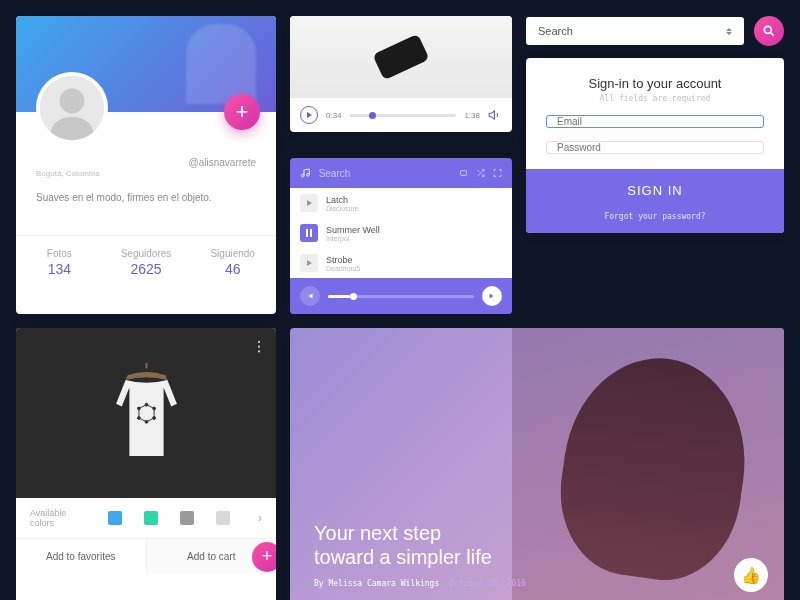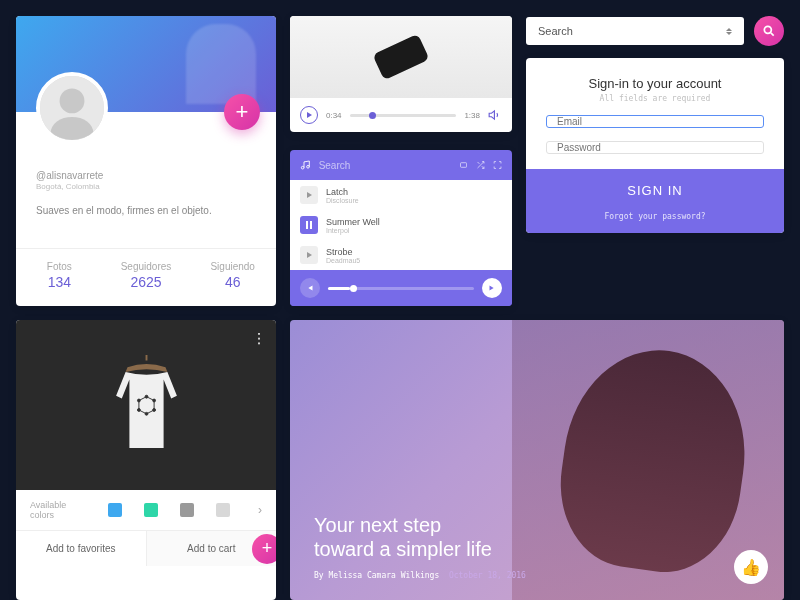--- a/index.html
+++ b/index.html
@@ -9,21 +9,21 @@
 
 
 .profile{position:relative;}
 .profile-hero{height:96px;background:linear-gradient(135deg,#3ea8ef 0%,#6b5fd6 100%);position:relative;}
 .profile-hero::after{content:"";position:absolute;right:20px;top:8px;width:70px;height:80px;background:rgba(255,255,255,0.15);border-radius:30px 30px 0 0;filter:blur(1px);}
 .profile-fab{position:absolute;right:16px;top:78px;width:36px;height:36px;border-radius:50%;background:linear-gradient(135deg,#f651a8,#d633a8);color:#fff;display:flex;align-items:center;justify-content:center;font-size:22px;box-shadow:0 4px 12px rgba(214,51,168,0.4);cursor:pointer;}
 .avatar{position:absolute;left:20px;top:56px;width:72px;height:72px;border-radius:50%;border:4px solid #fff;background:#ddd;overflow:hidden;}
 .avatar svg{width:100%;height:100%;}
 .profile-body{padding:44px 20px 14px;}
 .profile-name{font-size:14px;font-weight:600;color:#2a2a2a;}
-.profile-handle{font-size:10px;color:#9a9a9a;margin-top:14px;}
+.profile-handle{font-size:10px;color:#9a9a9a;margin-top:1px;text-align:right;}
 .profile-loc{font-size:8px;color:#bdbdbd;margin-top:1px;}
 .profile-bio{font-size:10px;color:#888;margin-top:14px;}
 .profile-stats{display:flex;border-top:1px solid #eee;margin-top:18px;}
 .stat{flex:1;text-align:center;padding:12px 0;}
 .stat-label{font-size:10px;color:#aaa;}
 .stat-val{font-size:14px;color:#6b5fd6;margin-top:2px;}
 
 
 .video{padding:0;}
 .video-thumb{height:82px;background:linear-gradient(180deg,#f5f5f5 0%,#e8e8e8 100%);position:relative;}
@@ -132,21 +132,21 @@
         <div class="stat-label">Seguidores</div>
         <div class="stat-val">2625</div>
       </div>
       <div class="stat">
         <div class="stat-label">Siguiendo</div>
         <div class="stat-val">46</div>
       </div>
     </div>
   </div>
 
-  <div style="display:flex;flex-direction:column;gap:18px;">
+  <div style="display:flex;flex-direction:column;gap:26px;">
     <div class="card video">
       <div class="video-thumb">
           <div class="phone"></div>
         </div>
       <div class="video-controls">
         <div class="play-btn"></div>
         <span class="video-time">0:34</span>
         <div class="video-track"></div>
         <span class="video-time">1:38</span>
         <svg class="vol-icon" viewBox="0 0 24 24" fill="none" stroke="#6b5fd6" stroke-width="2">

